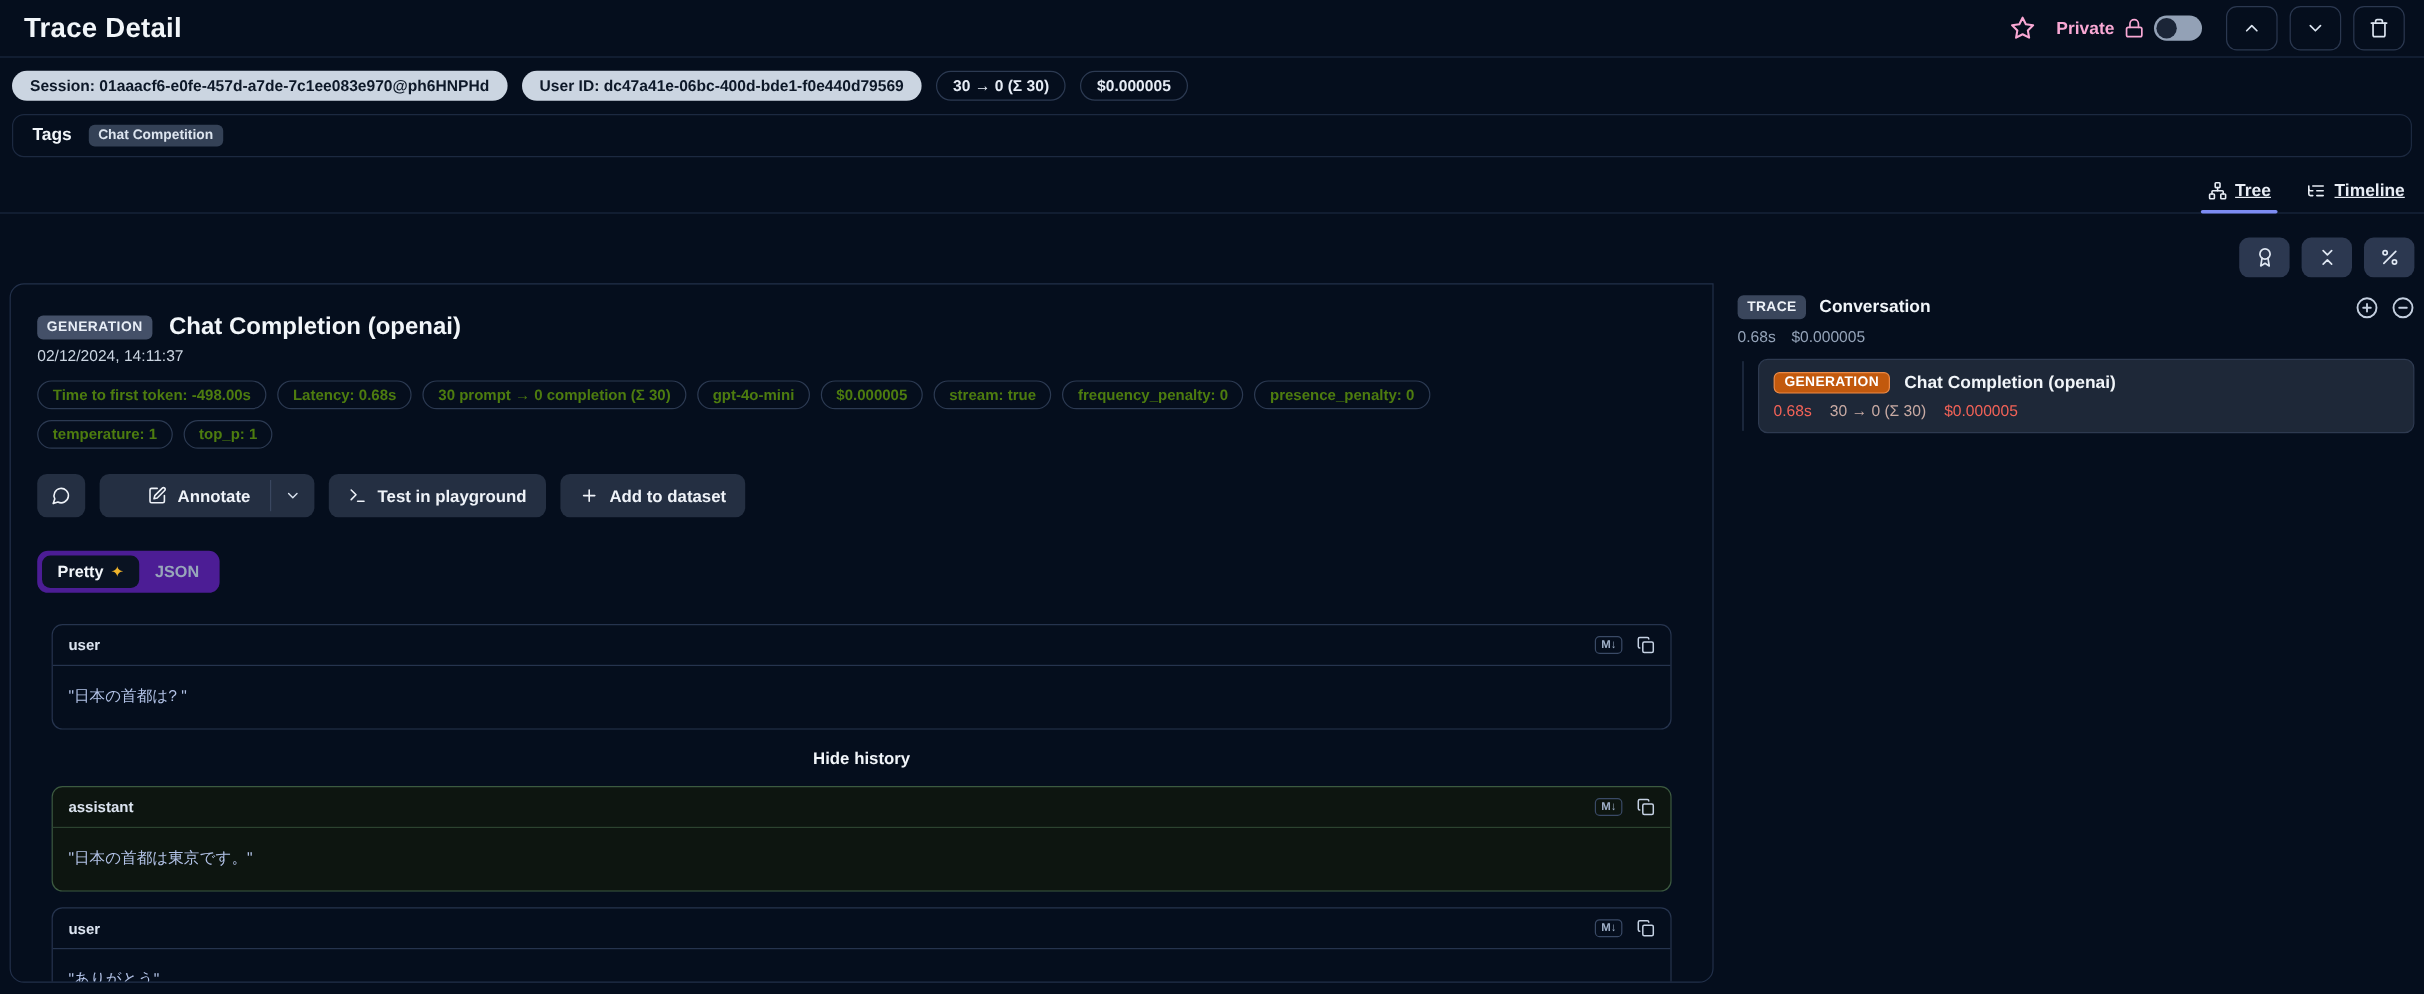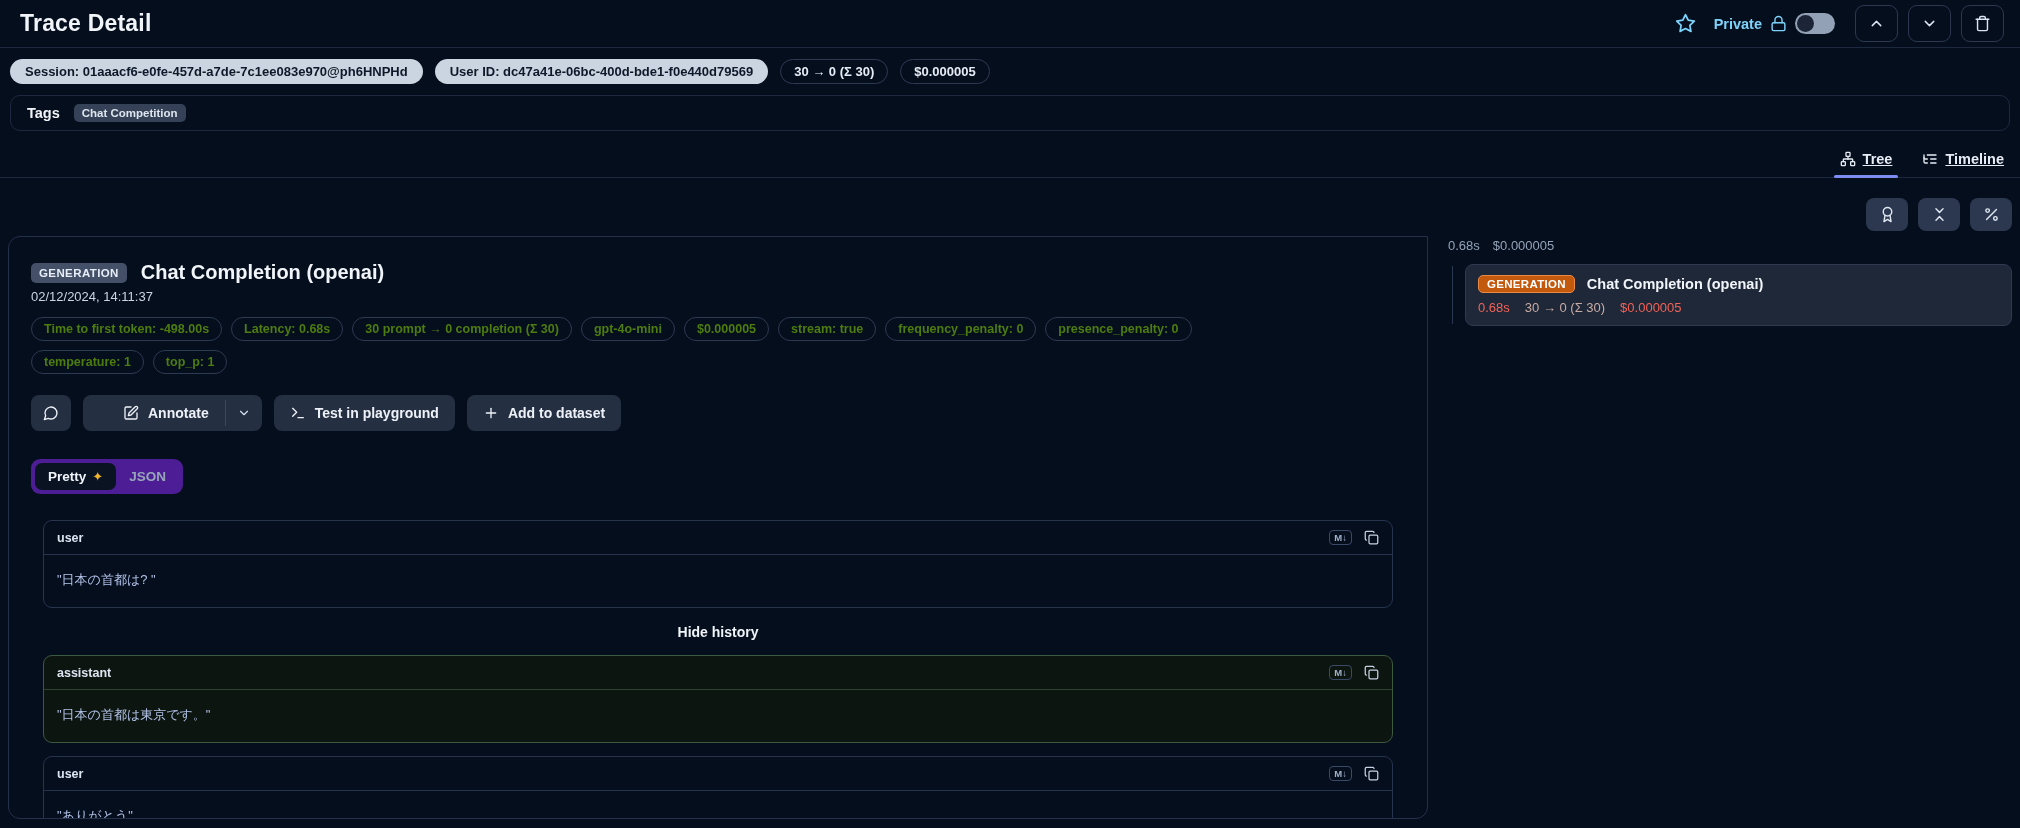--- a/index.html
+++ b/index.html
@@ -22,21 +22,21 @@
     font-family:"Liberation Sans","DejaVu Sans",sans-serif;
     color:var(--txt);
     font-size:14px;
   }
   svg{display:block;}
   .icon{stroke:currentColor;fill:none;stroke-width:2;stroke-linecap:round;stroke-linejoin:round;}
 
   
   .top-header{display:flex;align-items:center;height:48px;padding:0 16px 0 20px;border-bottom:1px solid var(--border-soft);gap:31px;}
   .page-title{font-size:23px;font-weight:bold;letter-spacing:.2px;}
-  .header-right{margin-left:auto;display:flex;align-items:center;gap:14px;color:#7dd3fc;}
+  .header-right{margin-left:auto;display:flex;align-items:center;gap:14px;color:#f9a8d4;}
   .privacy{display:flex;align-items:center;gap:8px;font-weight:bold;font-size:14.5px;}
   .toggle{width:40px;height:21px;border-radius:11px;background:#93a1b6;position:relative;cursor:pointer;}
   .toggle .knob{position:absolute;left:2px;top:2px;width:17px;height:17px;border-radius:50%;background:#16203242;background:#1b2537;}
   .ghost-btn{width:43px;height:37px;border:1px solid #2b3850;border-radius:9px;display:flex;align-items:center;justify-content:center;background:transparent;color:#dbe4f0;cursor:pointer;}
   .btn-group{display:flex;gap:10px;margin-left:6px;}
 
   
   .badges-row{display:flex;align-items:center;gap:12px;padding:11px 10px 9px 10px;}
   .badge-light{background:#cbd5e1;color:#0d1828;font-weight:bold;font-size:13px;padding:5px 15px;border-radius:15px;white-space:nowrap;}
   .pill-outline{border:1px solid var(--pill-border);color:#e6ecf5;font-weight:bold;font-size:13px;padding:4px 13px;border-radius:15px;white-space:nowrap;background:transparent;}
@@ -335,20 +335,39 @@
       </button>
       <button class="tool-btn">
         <svg class="icon" width="17" height="17" viewBox="0 0 24 24">
             <line x1="19" x2="5" y1="5" y2="19"></line>
             <circle cx="6.5" cy="6.5" r="2.5"></circle>
             <circle cx="17.5" cy="17.5" r="2.5"></circle>
           </svg>
       </button>
     </div>
 
+    <div class="trace-row">
+      <span class="trace-badge">TRACE</span>
+      <span class="trace-title">Conversation</span>
+      <span class="trace-actions">
+        <span>
+            <svg class="icon" width="19" height="19" viewBox="0 0 24 24" stroke-width="1.7">
+              <circle cx="12" cy="12" r="10"></circle>
+              <path d="M8 12h8"></path>
+              <path d="M12 8v8"></path>
+            </svg>
+          </span>
+        <span>
+            <svg class="icon" width="19" height="19" viewBox="0 0 24 24" stroke-width="1.7">
+              <circle cx="12" cy="12" r="10"></circle>
+              <path d="M8 12h8"></path>
+            </svg>
+          </span>
+      </span>
+    </div>
     <div class="trace-metrics">
       <span>0.68s</span>
       <span>$0.000005</span>
     </div>
 
     <div class="tree-children">
       <div class="tree-node">
         <div class="node-head">
           <span class="gen-badge">GENERATION</span>
           <span class="node-title">Chat Completion (openai)</span>

